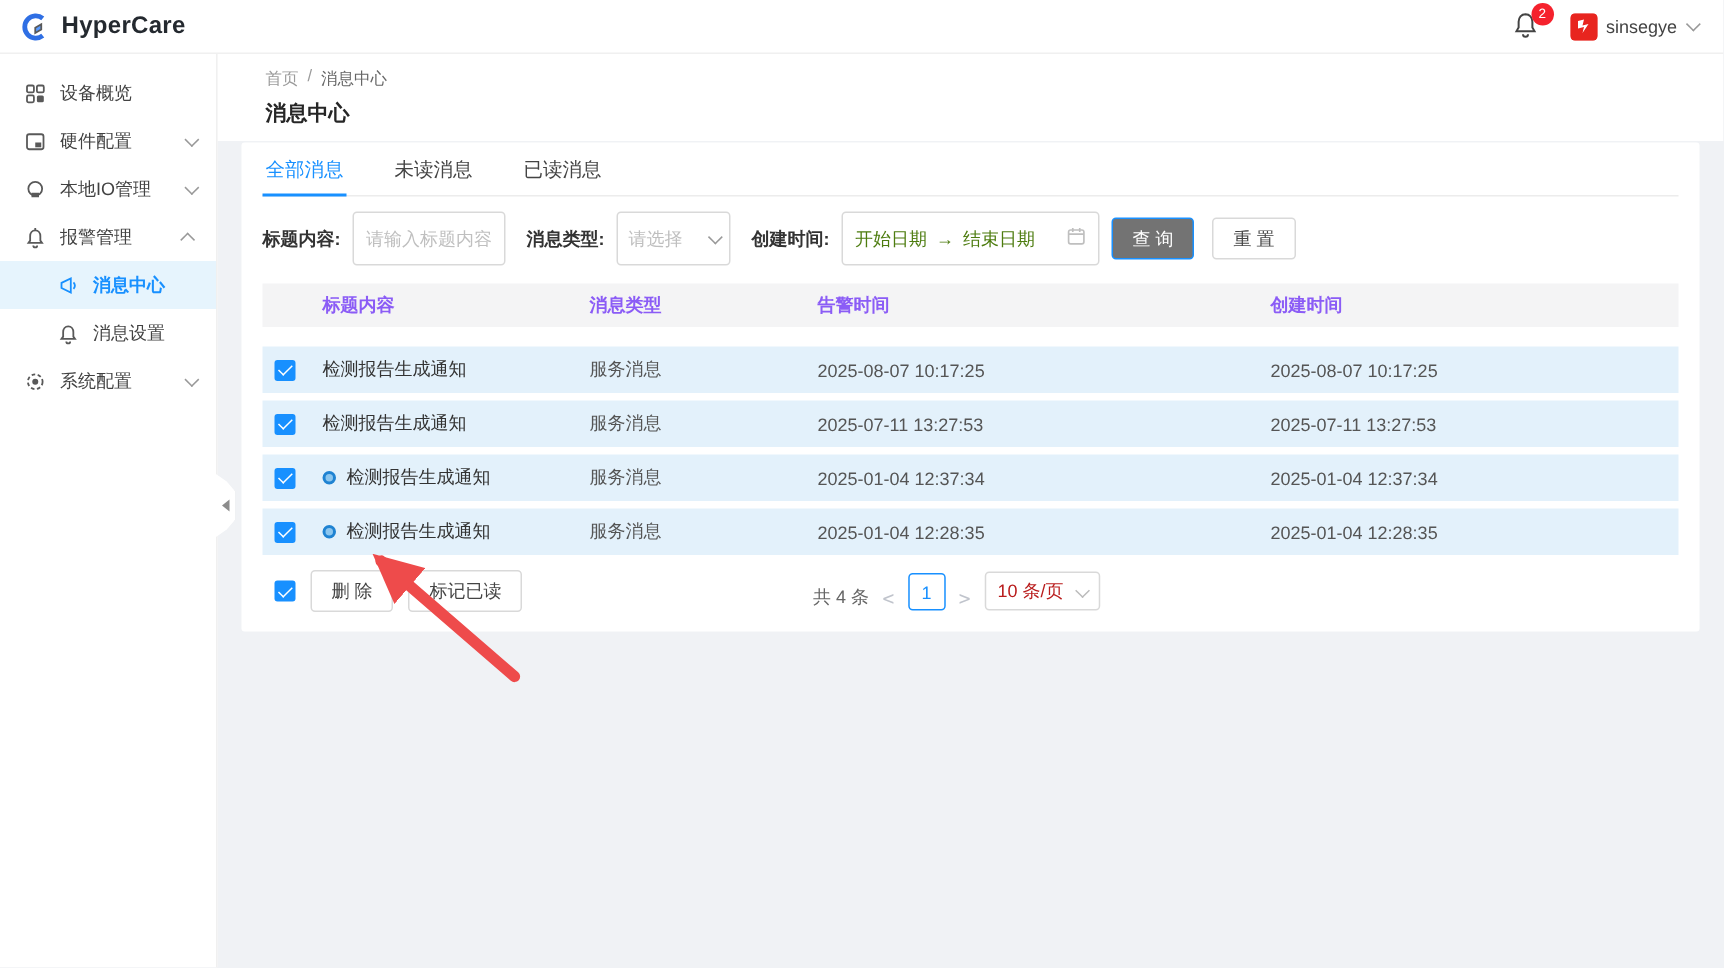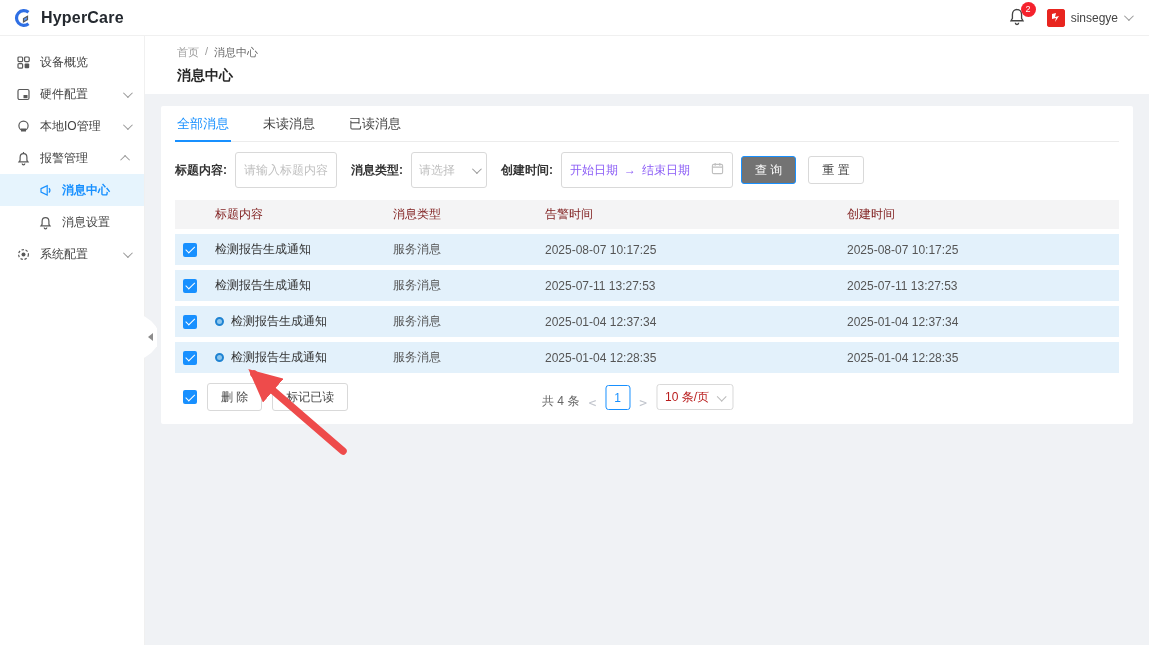--- a/index.html
+++ b/index.html
@@ -32,45 +32,45 @@
   .snav.active .sicon svg { stroke:#1890ff; }
   .collapse-handle { position:absolute; right:-13px; top:280px; width:13px; height:42px; background:#fff; box-shadow:1px 0 3px rgba(0,0,0,.08); clip-path:polygon(0 0,55% 12%,100% 28%,100% 72%,55% 88%,0 100%); display:flex; align-items:center; justify-content:center; cursor:pointer; z-index:4; }
   .tri-left { width:0; height:0; border-top:4px solid transparent; border-bottom:4px solid transparent; border-right:5px solid #8c8c8c; }
 
   
   .main { flex:1; display:flex; flex-direction:column; background:#f0f2f5; min-width:0; }
   .page-header { background:#fff; padding:9px 32px 9px 32px; }
   .breadcrumb { font-size:11px; color:#9b9b9b; display:flex; gap:6px; }
   .breadcrumb .cur { color:#666; }
   .page-title { margin-top:7px; font-size:14px; font-weight:bold; color:#262626; }
-  .content { padding:12px 16px; flex:1; }
+  .content { padding:1px 16px; flex:1; }
   .card { background:#fff; border-radius:2px; padding:0 14px 12px 14px; }
 
   
   .tabs { display:flex; gap:30px; border-bottom:1px solid #ececec; }
   .tab { padding:9px 2px 8px; font-size:13px; color:#444; cursor:pointer; position:relative; }
   .tab.active { color:#1890ff; }
   .tab.active::after { content:""; position:absolute; left:0; right:0; bottom:-1px; height:2px; background:#1890ff; }
 
   
   .filters { display:flex; align-items:center; margin:10px 0 12px; gap:8px; flex-wrap:nowrap; }
   .flabel { font-weight:bold; color:#333; white-space:nowrap; }
   .finput, .fselect, .fdate { height:36px; border:1px solid #d9d9d9; border-radius:3px; background:#fff; display:flex; align-items:center; font-size:12px; }
   .finput { width:102px; padding:0 8px; color:#333; outline:none; }
   .finput::placeholder { color:#bfbfbf; }
   .fselect { width:76px; padding:0 7px; color:#bfbfbf; justify-content:space-between; cursor:pointer; }
-  .fdate { width:172px; padding:0 8px; color:#8b5cf6; gap:6px; cursor:pointer; }
+  .fdate { width:172px; padding:0 8px; color:#4d7c0f; gap:6px; cursor:pointer; }
   .fdate .end { flex:1; }
   .btn { height:28px; padding:0 13px; border-radius:3px; border:1px solid #d9d9d9; background:#fff; color:#444; font-size:12px; cursor:pointer; white-space:nowrap; }
   .btn.primary { background:#737373; border-color:#1890ff; color:#fff; }
   .btn.gap { margin-left:4px; }
 
   
   .trow, .thead { display:grid; grid-template-columns:32px 178px 152px 302px 1fr; align-items:center; padding:0 2px; }
-  .thead { background:#f4f4f5; height:29px; font-weight:normal; color:#7f1d1d; margin-bottom:5px; }
+  .thead { background:#f4f4f5; height:29px; font-weight:bold; color:#8b5cf6; margin-bottom:13px; }
   .trow { background:#e3f1fb; height:31px; margin-bottom:5px; color:#555; cursor:default; }
   .cell { padding-left:6px; white-space:nowrap; overflow:hidden; }
   .cell.ttl { color:#333; display:flex; align-items:center; gap:7px; }
   .checkbox { width:14px; height:14px; background:#1890ff; border-radius:2px; position:relative; cursor:pointer; flex:none; }
   .checkbox::after { content:""; position:absolute; left:4.5px; top:1.5px; width:3.5px; height:7.5px; border:solid #fff; border-width:0 1.8px 1.8px 0; transform:rotate(45deg); }
   .unread-dot { width:9px; height:9px; border-radius:50%; background:#8cc6ee; border:2px solid #1f83d2; flex:none; }
 
   
   .tfooter { display:flex; align-items:center; gap:10px; margin-top:9px; position:relative; height:30px; }
   .pagination { position:absolute; left:49%; transform:translateX(-50%); display:flex; align-items:flex-end; gap:9px; color:#666; }

